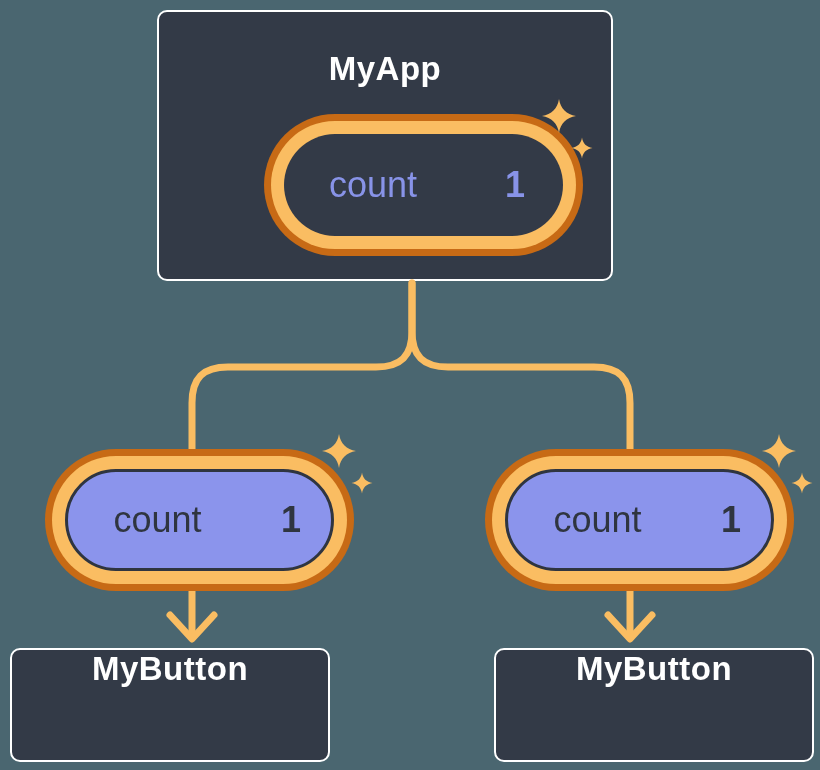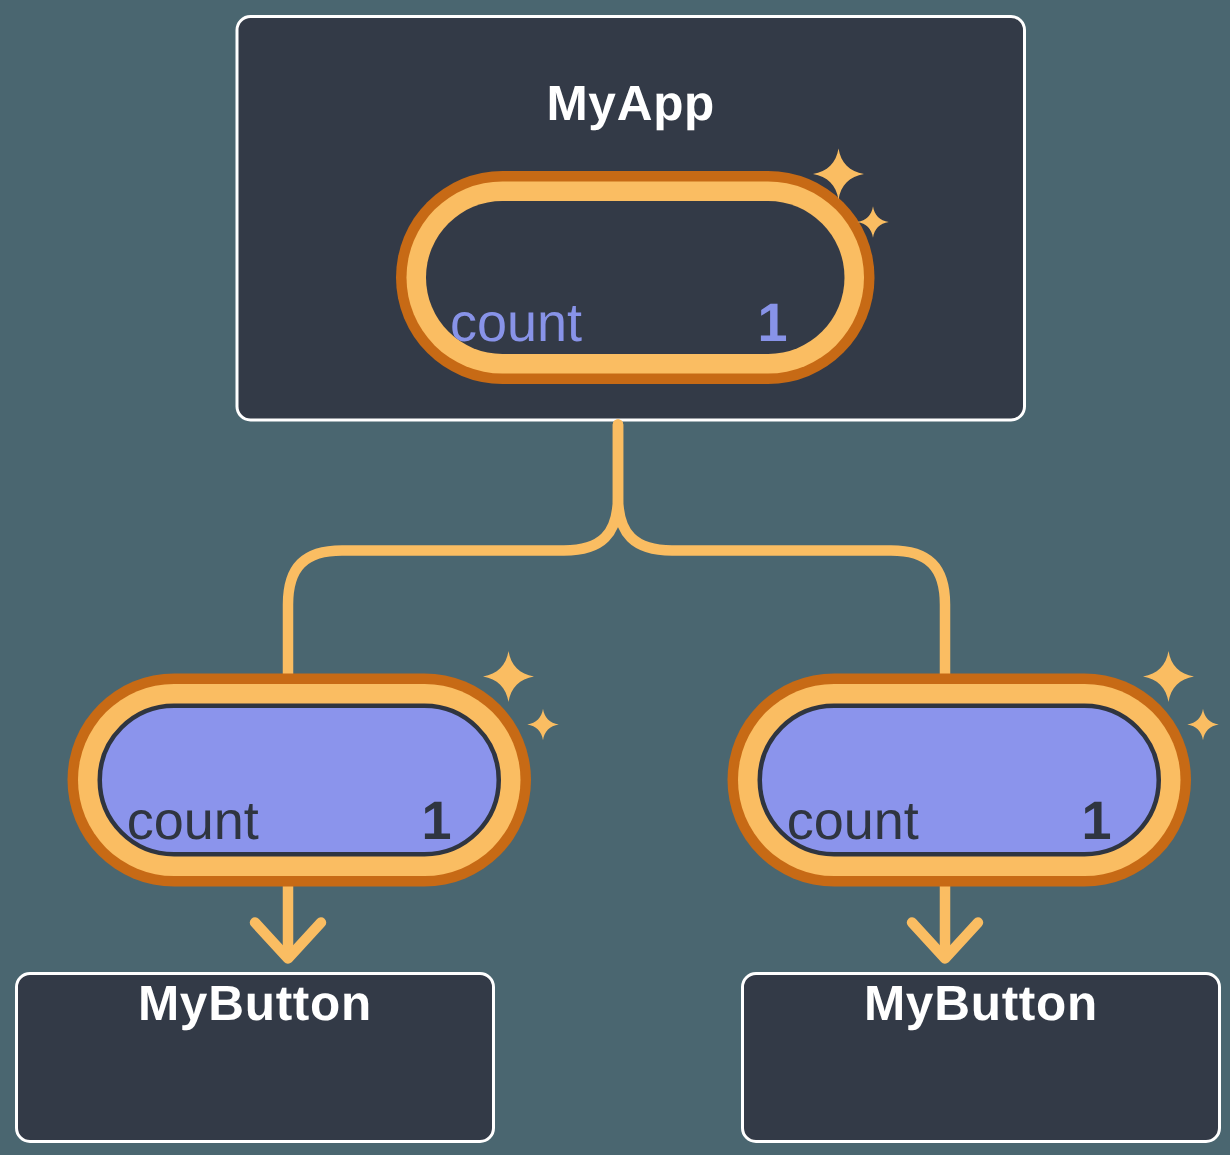--- a/index.html
+++ b/index.html
@@ -48,24 +48,23 @@
     background: var(--ring-inner, #fabd62);
     border-radius: 999px;
     padding: 13px;
     height: 100%;
     box-sizing: border-box;
   }
   .pill-core {
     border-radius: 999px;
     height: 100%;
     display: flex;
-    align-items: flex-end;
+    align-items: center;
     overflow: hidden;
     box-sizing: border-box;
-    gap: 29px;
   }
   .core-dark {
     background: var(--node-fill, #333a47);
     color: var(--state-text-light, #8893e8);
   }
   .core-purple {
     background: var(--state-fill, #8b94ec);
     border: 3px solid var(--state-text-dark, #2f3540);
     color: var(--state-text-dark, #2f3540);
   }
@@ -96,21 +95,21 @@
 
 <div class="canvas">
 
   <svg class="wires" width="820" height="770" viewBox="0 0 820 770" aria-hidden="true">
     <path class="conn" d="M412,283 L412,331 C412,356 401,367 376,367 L228,367 C203,367 192,378 192,403 L192,637"></path>
     <path class="conn" d="M412,283 L412,331 C412,356 423,367 448,367 L594,367 C619,367 630,378 630,403 L630,637"></path>
     <path class="conn" d="M170,615 L192,639 L214,615"></path>
     <path class="conn" d="M608,615 L630,639 L652,615"></path>
   </svg>
 
-  <div class="abs node" style="left:157px; top:10px; width:527px; height:271px;">
+  <div class="abs node" style="left:157px; top:10px; width:456px; height:271px;">
     <div class="node-title root-title">MyApp</div>
 
     <div class="pill pill-top" style="left:105px; top:102px; width:305px; height:128px;">
       <div class="pill-mid">
         <div class="pill-core core-dark">
           <span class="pill-label">count</span>
           <span class="pill-divider divider-light"></span>
           <span class="pill-value">1</span>
         </div>
       </div>

